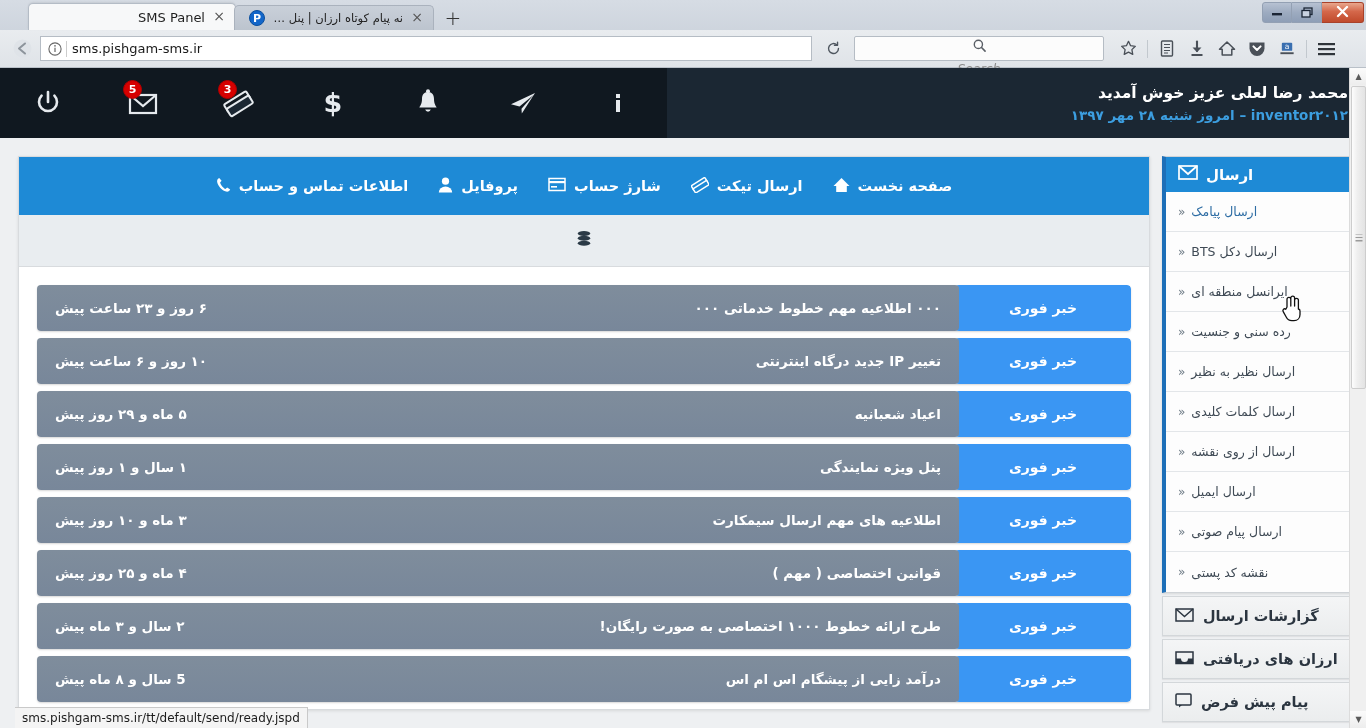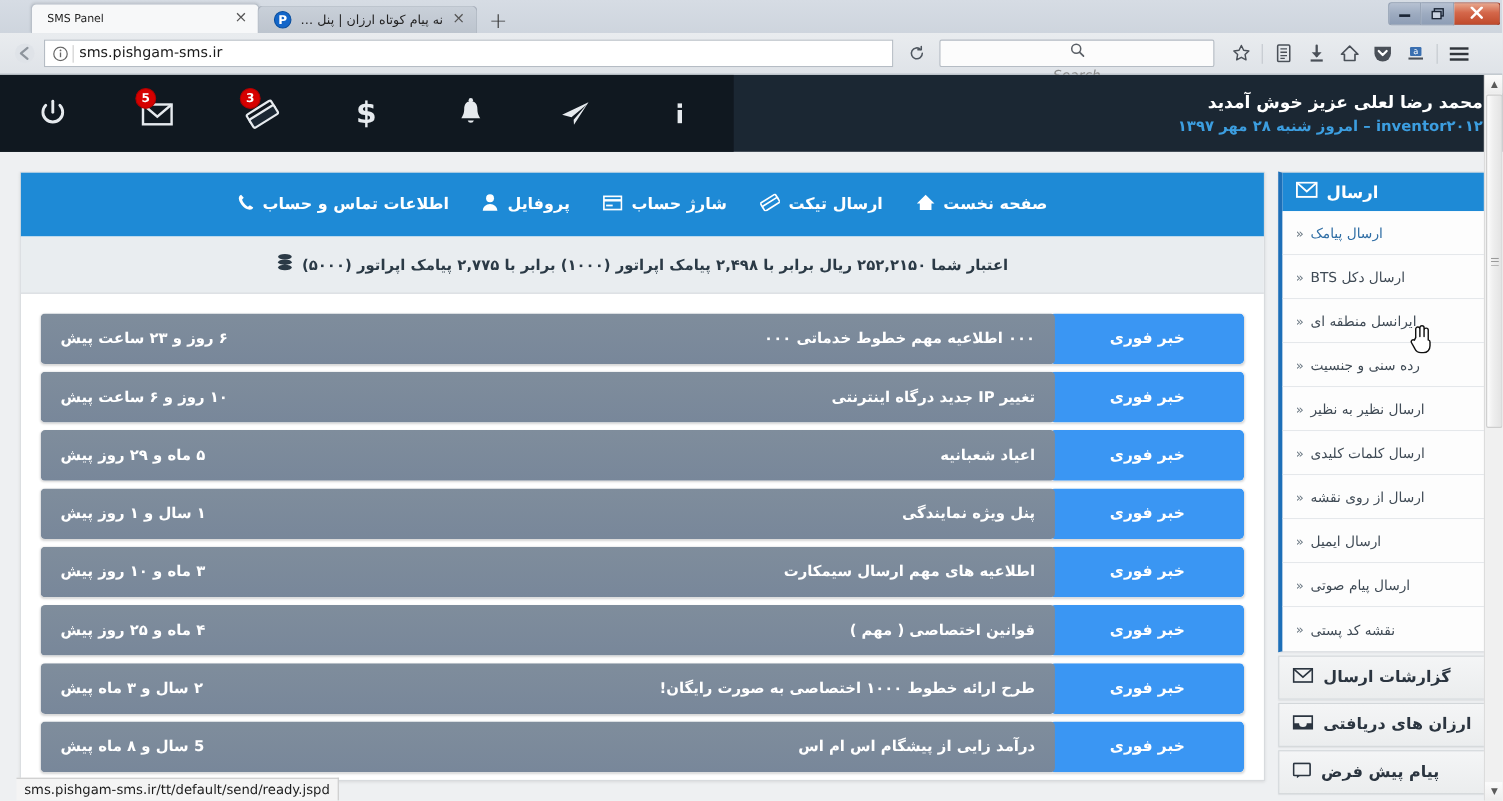--- a/index.html
+++ b/index.html
@@ -49,21 +49,22 @@
     border-bottom: none;
     color: #222;
     height: 25px;
     width: 200px;
     margin-left: -2px;
   }
   .tab .tab-title {
     flex: 1;
     overflow: hidden;
     text-overflow: ellipsis;
-    font-size: 10px;
+    font-size: 13px;
+    text-align: right;
   }
   .tab.inactive .tab-title { text-align: right; direction: rtl; font-size: 11.5px; }
   .favicon {
     width: 16px; height: 16px; border-radius: 50%;
     background: #1366c9;
     color: #fff; font-size: 11px; font-weight: bold;
     display: flex; align-items: center; justify-content: center;
     flex: 0 0 auto;
     border: 1px solid #0b4f9e;
   }
@@ -724,21 +725,20 @@
             <span>اطلاعات تماس و حساب</span>
             <span>
               <svg width="15" height="16" viewBox="0 0 15 16">
                   <path d="M3.2 1 C1.5 1.6 .6 3.5 1.4 6 c1.1 3.5 4.3 7 7.8 8.3 2.4 .9 4.4 0 5-1.7 l-3-2 -1.8 1.4 C7.6 11 4.6 8 4.1 5.4 L5.6 3.8 Z" fill="#fff"></path>
                 </svg>
             </span>
           </div>
         </div>
 
         <div class="creditbar">
-          <span>اعتبار شما ۲۵۲,۲۱۵۰ ریال برابر با ۲,۴۹۸ پیامک اپراتور (۱۰۰۰) برابر با ۲,۷۷۵ پیامک اپراتور (۵۰۰۰)</span>
           <span>
             <svg width="14" height="18" viewBox="0 0 14 18">
               <ellipse cx="7" cy="3.4" rx="6.2" ry="2.5" fill="#2b3a46"></ellipse>
               <ellipse cx="7" cy="8.3" rx="6.2" ry="2.5" fill="#2b3a46"></ellipse>
               <ellipse cx="7" cy="13.2" rx="6.2" ry="2.5" fill="#2b3a46"></ellipse>
             </svg>
           </span>
         </div>
 
         <div class="news-list">

